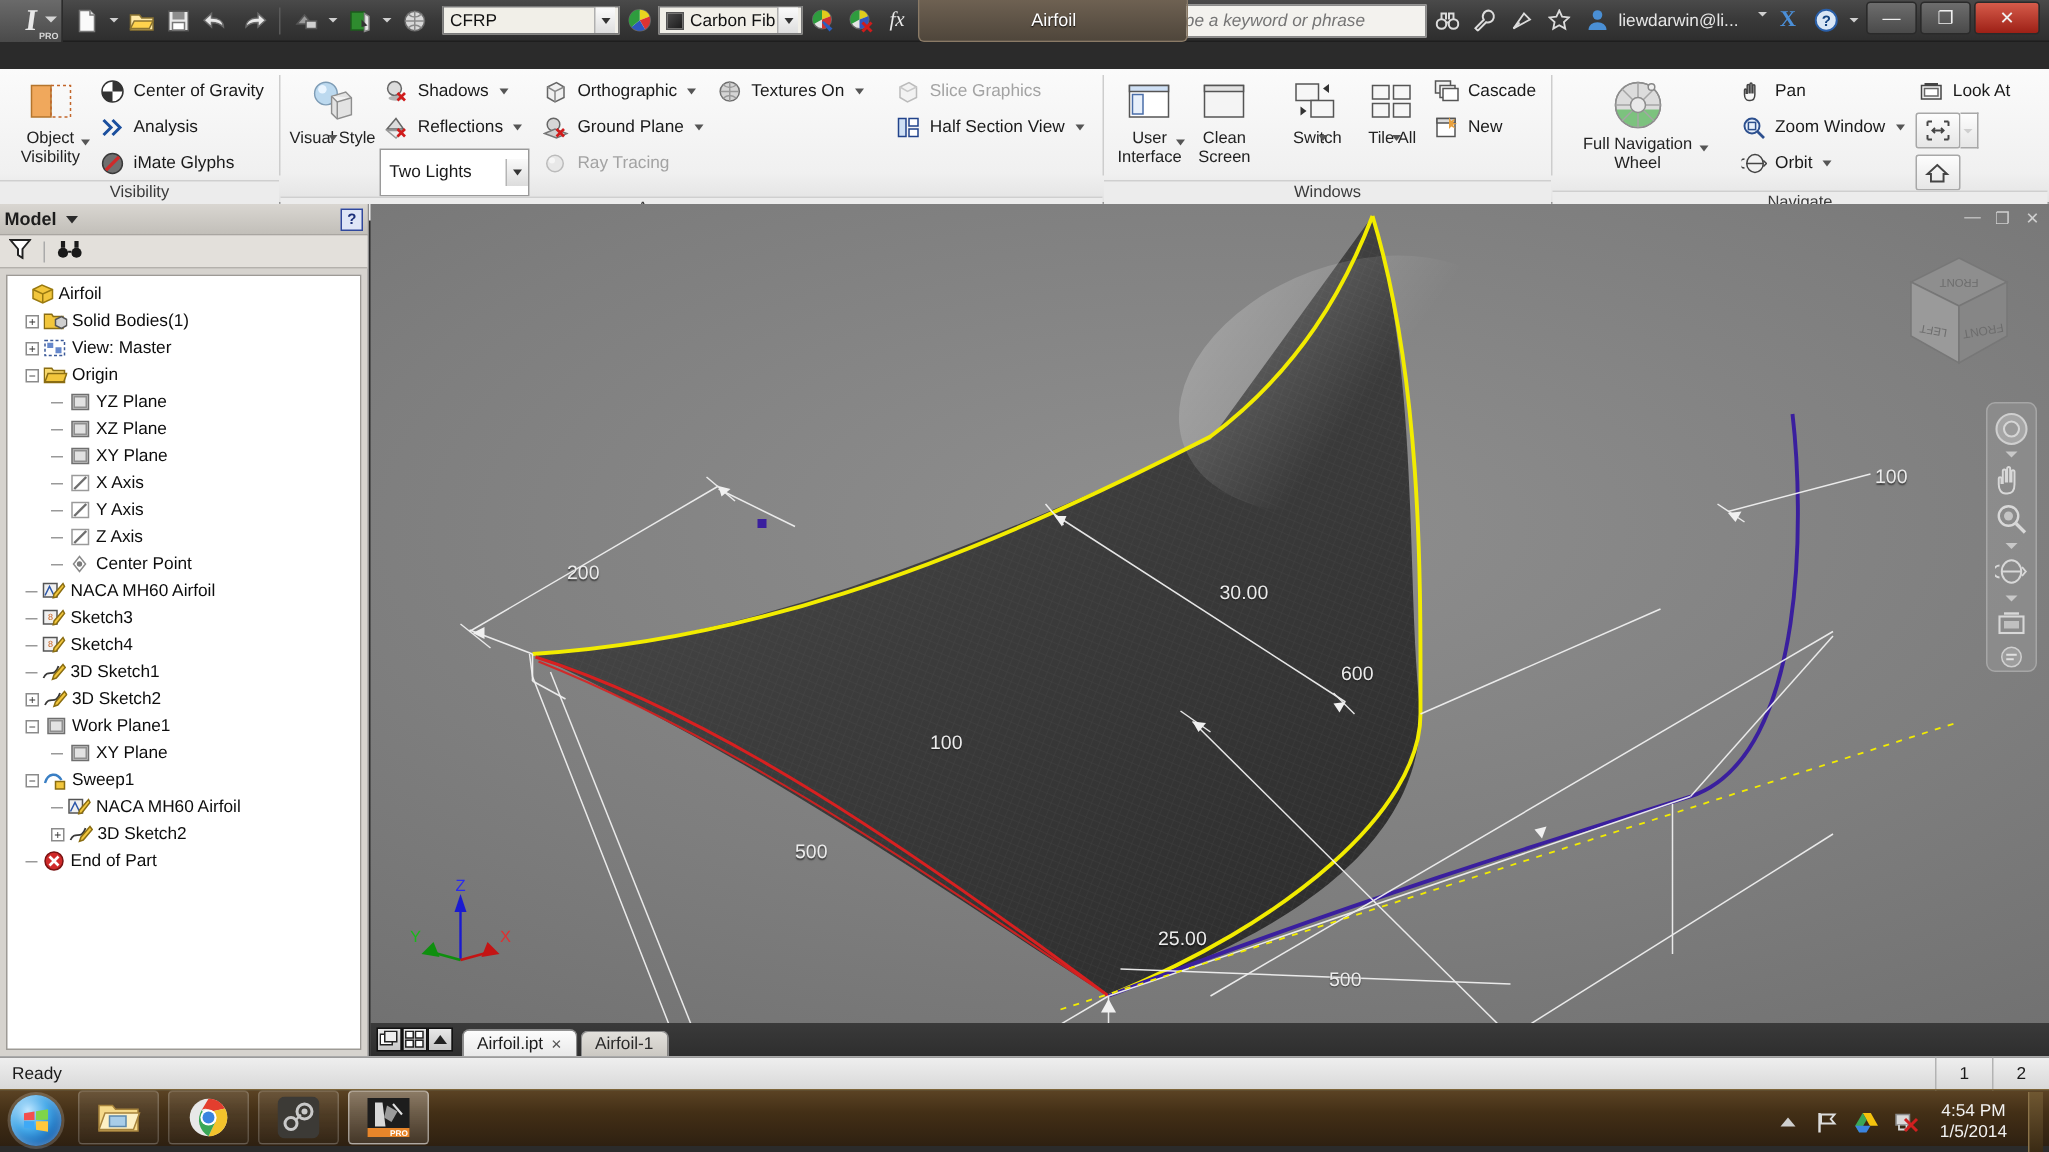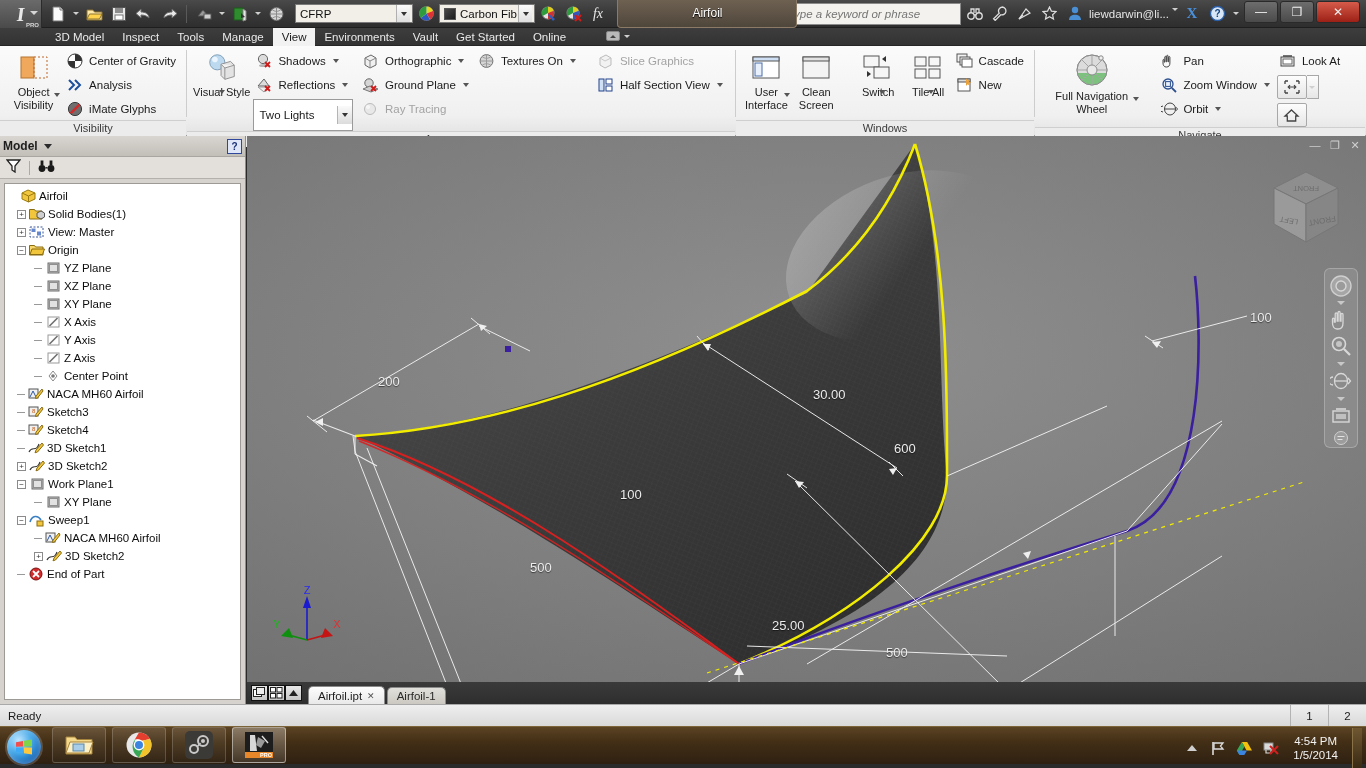--- a/index.html
+++ b/index.html
@@ -72,21 +72,21 @@
     background:#f3f2ee; border:1px solid #8b8b8b;
   }
   .search-box .arr{ width:13px;height:20px;display:flex;align-items:center;justify-content:center;
      background:linear-gradient(to bottom,#e9e9e9,#cfcfcf);border-right:1px solid #aaa;}
   .search-box .arr i{border-top:4px solid transparent;border-bottom:4px solid transparent;border-left:5px solid #333;}
   .search-box input{
     flex:1; border:0; outline:0; background:transparent; font-size:11.5px;
     font-family:"Liberation Sans",sans-serif; font-style:italic; color:#555; padding-left:5px;
   }
   .tb-ico { width:22px;height:22px; display:flex;align-items:center;justify-content:center; color:#dcdcdc; font-size:13px;}
-  .acct { color:#e6e6e6; font-size:11.5px; display:flex;gap:3px; white-space:nowrap;}
+  .acct { color:#e6e6e6; font-size:11.5px; display:flex;gap:13px; white-space:nowrap;}
   .win-btns{ display:flex; height:28px; }
   .wbtn{ width:34px;height:22px; margin-top:1px; display:flex;align-items:center;justify-content:center;
     background:linear-gradient(to bottom,#6d6d6d,#4a4a4a); border:1px solid #2a2a2a; border-radius:3px; margin-right:2px;
     color:#f0f0f0; font-size:12px;}
   .wbtn.close{ background:linear-gradient(to bottom,#d65b4a,#9d2016); width:44px; }
 
   
   .menubar{
     position:absolute; left:0; top:28px; width:1366px; height:18px;
     background:linear-gradient(to bottom,#3d3d3d,#333);
@@ -449,38 +449,20 @@
           <i class="tri-d"></i>
         </div>
       <div class="win-btns">
         <div class="wbtn">—</div>
         <div class="wbtn">❐</div>
         <div class="wbtn close">✕</div>
       </div>
     </div>
   </div>
 
-  <div class="menubar">
-    <div class="mtab">3D Model</div>
-    <div class="mtab">Inspect</div>
-    <div class="mtab">Tools</div>
-    <div class="mtab">Manage</div>
-    <div class="mtab active">View</div>
-    <div class="mtab">Environments</div>
-    <div class="mtab">Vault</div>
-    <div class="mtab">Get Started</div>
-    <div class="mtab">Online</div>
-    <div class="mtab small-drop">
-      <svg width="14" height="11" viewBox="0 0 14 11">
-          <rect x="0.5" y="0.5" width="13" height="9" rx="1.5" fill="#b9b9b9" stroke="#888"></rect>
-          <path d="M4 7l3-3 3 3z" fill="#444"></path>
-        </svg>
-      <i class="tri-d"></i>
-    </div>
-  </div>
 
   <div class="ribbon">
 
     <div class="panel" style="width:186px;">
       <div class="panel-body">
         <div class="bigbtn" style="width:62px;">
           <span class="bico">
             <svg width="34" height="30" viewBox="0 0 34 30">
                 <rect x="4" y="4" width="13" height="21" fill="#f0a85c" stroke="#b4752d"></rect>
                 <rect x="17" y="4" width="13" height="21" fill="none" stroke="#c2662a" stroke-dasharray="2 2"></rect>

